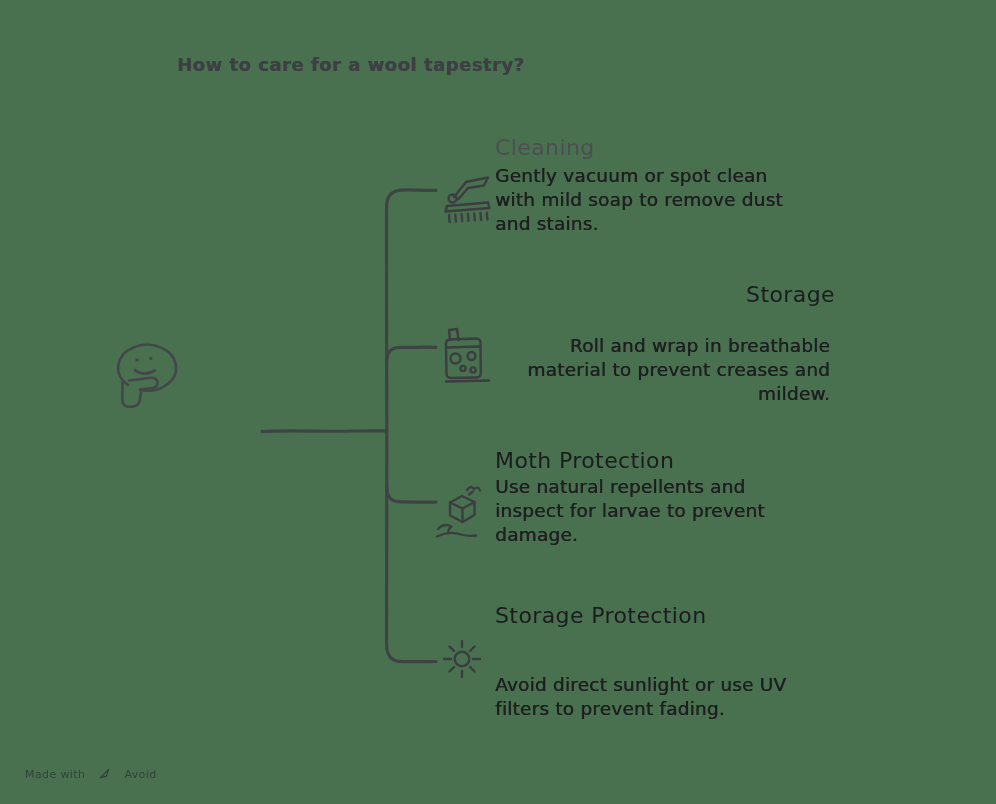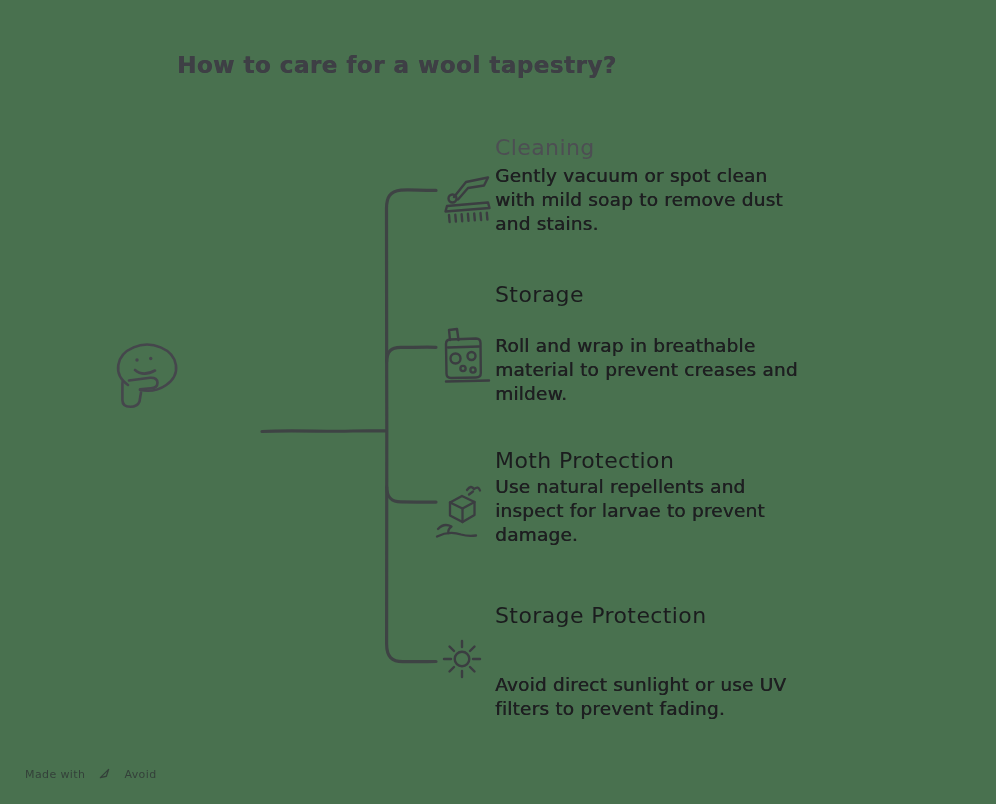--- a/index.html
+++ b/index.html
@@ -5,39 +5,39 @@
   html,body{margin:0;padding:0;}
   .canvas{
     position:relative;
     width:996px;height:804px;
     background:#49714F;
     overflow:hidden;
     font-family:"DejaVu Sans","Liberation Sans",sans-serif;
   }
   .title{
     position:absolute;left:177px;top:50px;
-    font-size:23px;font-weight:bold;line-height:30px;
+    font-size:18px;font-weight:bold;line-height:30px;
     color:#3E3F45;letter-spacing:0.5px;
     text-shadow:0.4px 0 0 currentColor;
   }
   .connector-svg{position:absolute;left:0;top:0;width:996px;height:804px;pointer-events:none;}
   .face-icon{position:absolute;left:110px;top:336px;width:80px;height:95px;}
   .branch{position:absolute;left:495px;width:340px;}
   .branch-heading{
     font-size:22px;font-weight:normal;line-height:28px;
     color:#1B1C1E;letter-spacing:0.4px;
   }
   .branch-heading.muted{color:#4D4E53;}
   .branch-desc{
     font-size:18.5px;line-height:24px;
     color:#1E1F21;letter-spacing:0.2px;
     text-shadow:0.45px 0 0 currentColor;
   }
   #branch-cleaning{top:134px;}  #branch-cleaning .branch-desc{margin-top:2px;width:312px;}
-  #branch-storage{top:281px;}   #branch-storage .branch-desc{margin-top:25px;width:335px;}
+  #branch-storage{top:281px;text-align:right;}   #branch-storage .branch-desc{margin-top:25px;width:335px;}
   #branch-moth{top:447px;}      #branch-moth .branch-desc{width:318px;}
   #branch-sunlight{top:602px;}  #branch-sunlight .branch-desc{margin-top:43px;width:332px;}
   .node-icon{position:absolute;}
   #icon-cleaning{left:441px;top:170px;width:52px;height:58px;}
   #icon-storage{left:436px;top:325px;width:57px;height:65px;}
   #icon-moth{left:433px;top:481px;width:59px;height:65px;}
   #icon-sunlight{left:432px;top:629px;width:61px;height:61px;}
   .footer{
     position:absolute;left:25px;top:768px;
     display:flex;align-items:flex-start;gap:14px;

